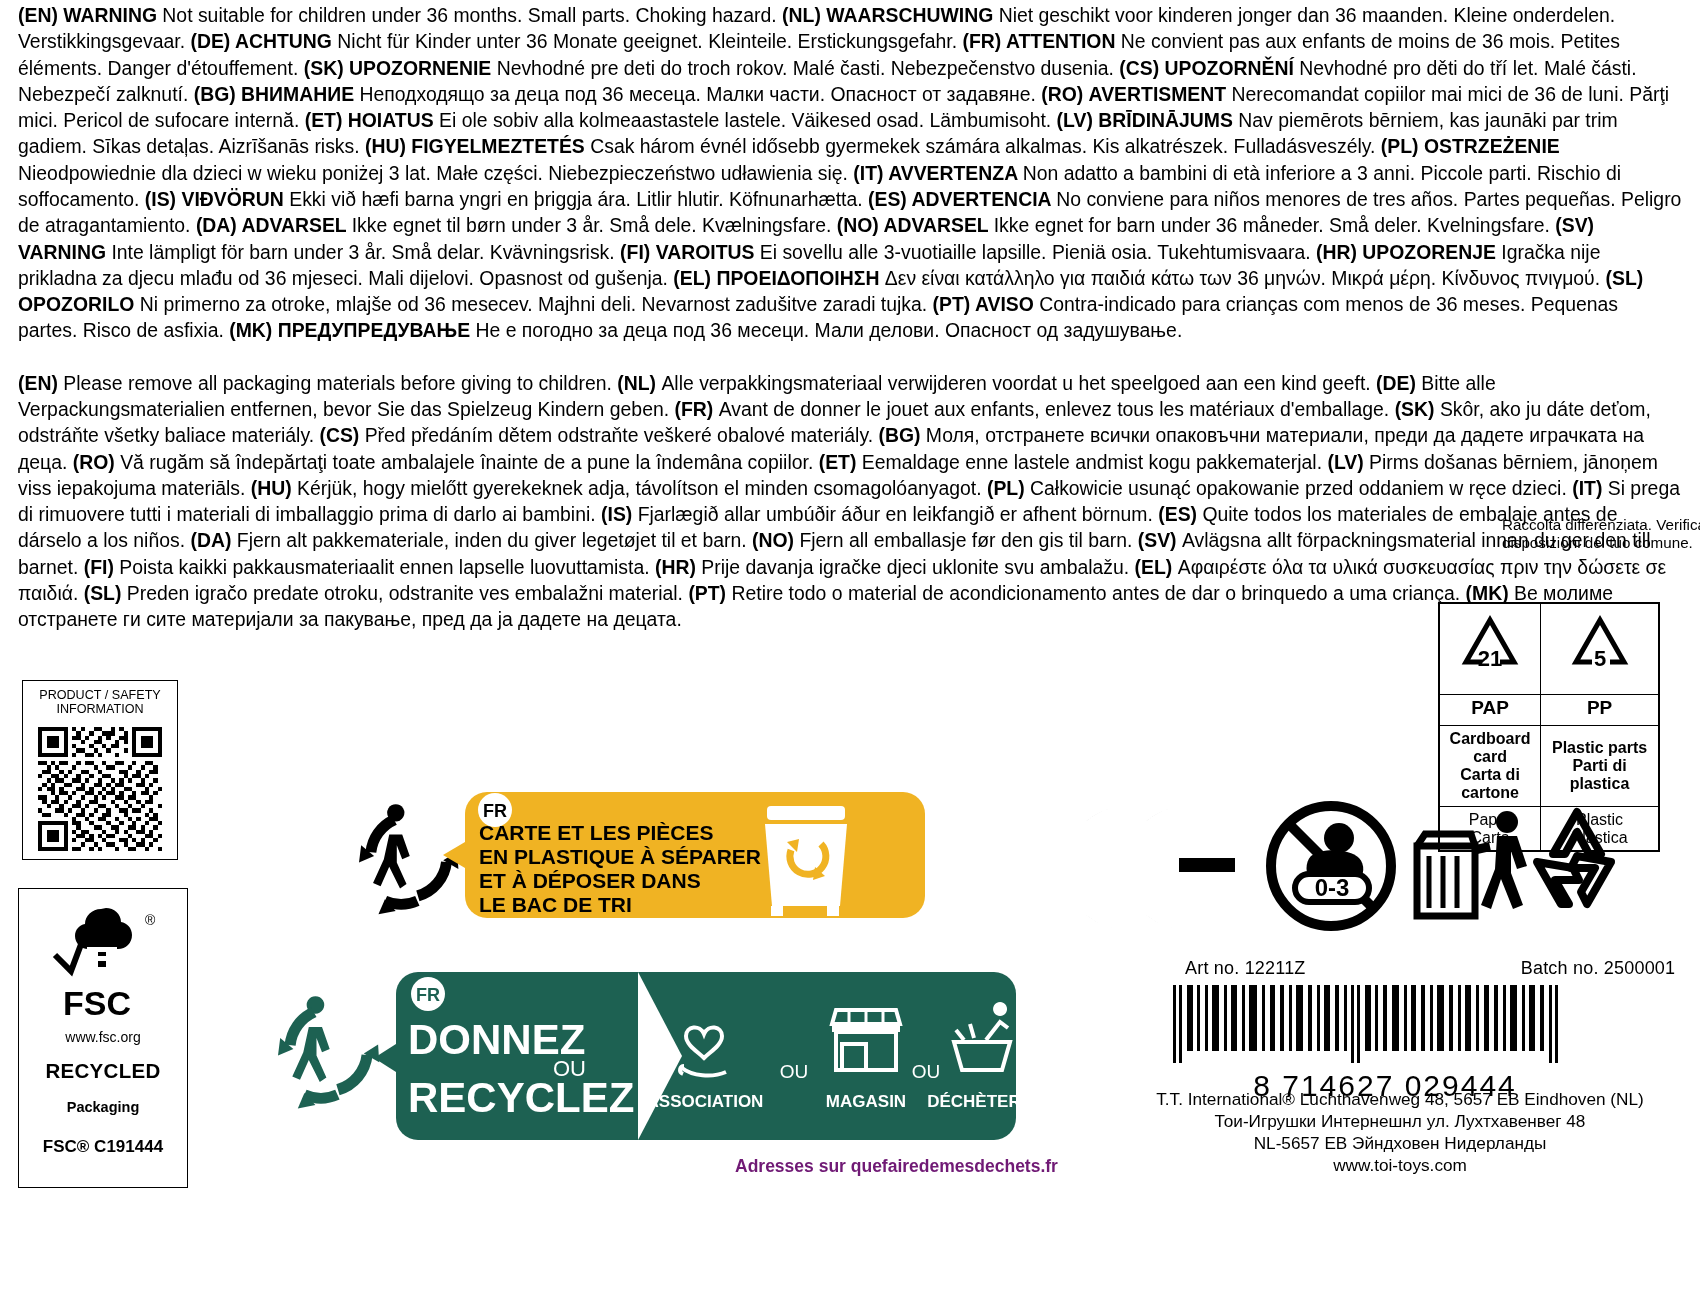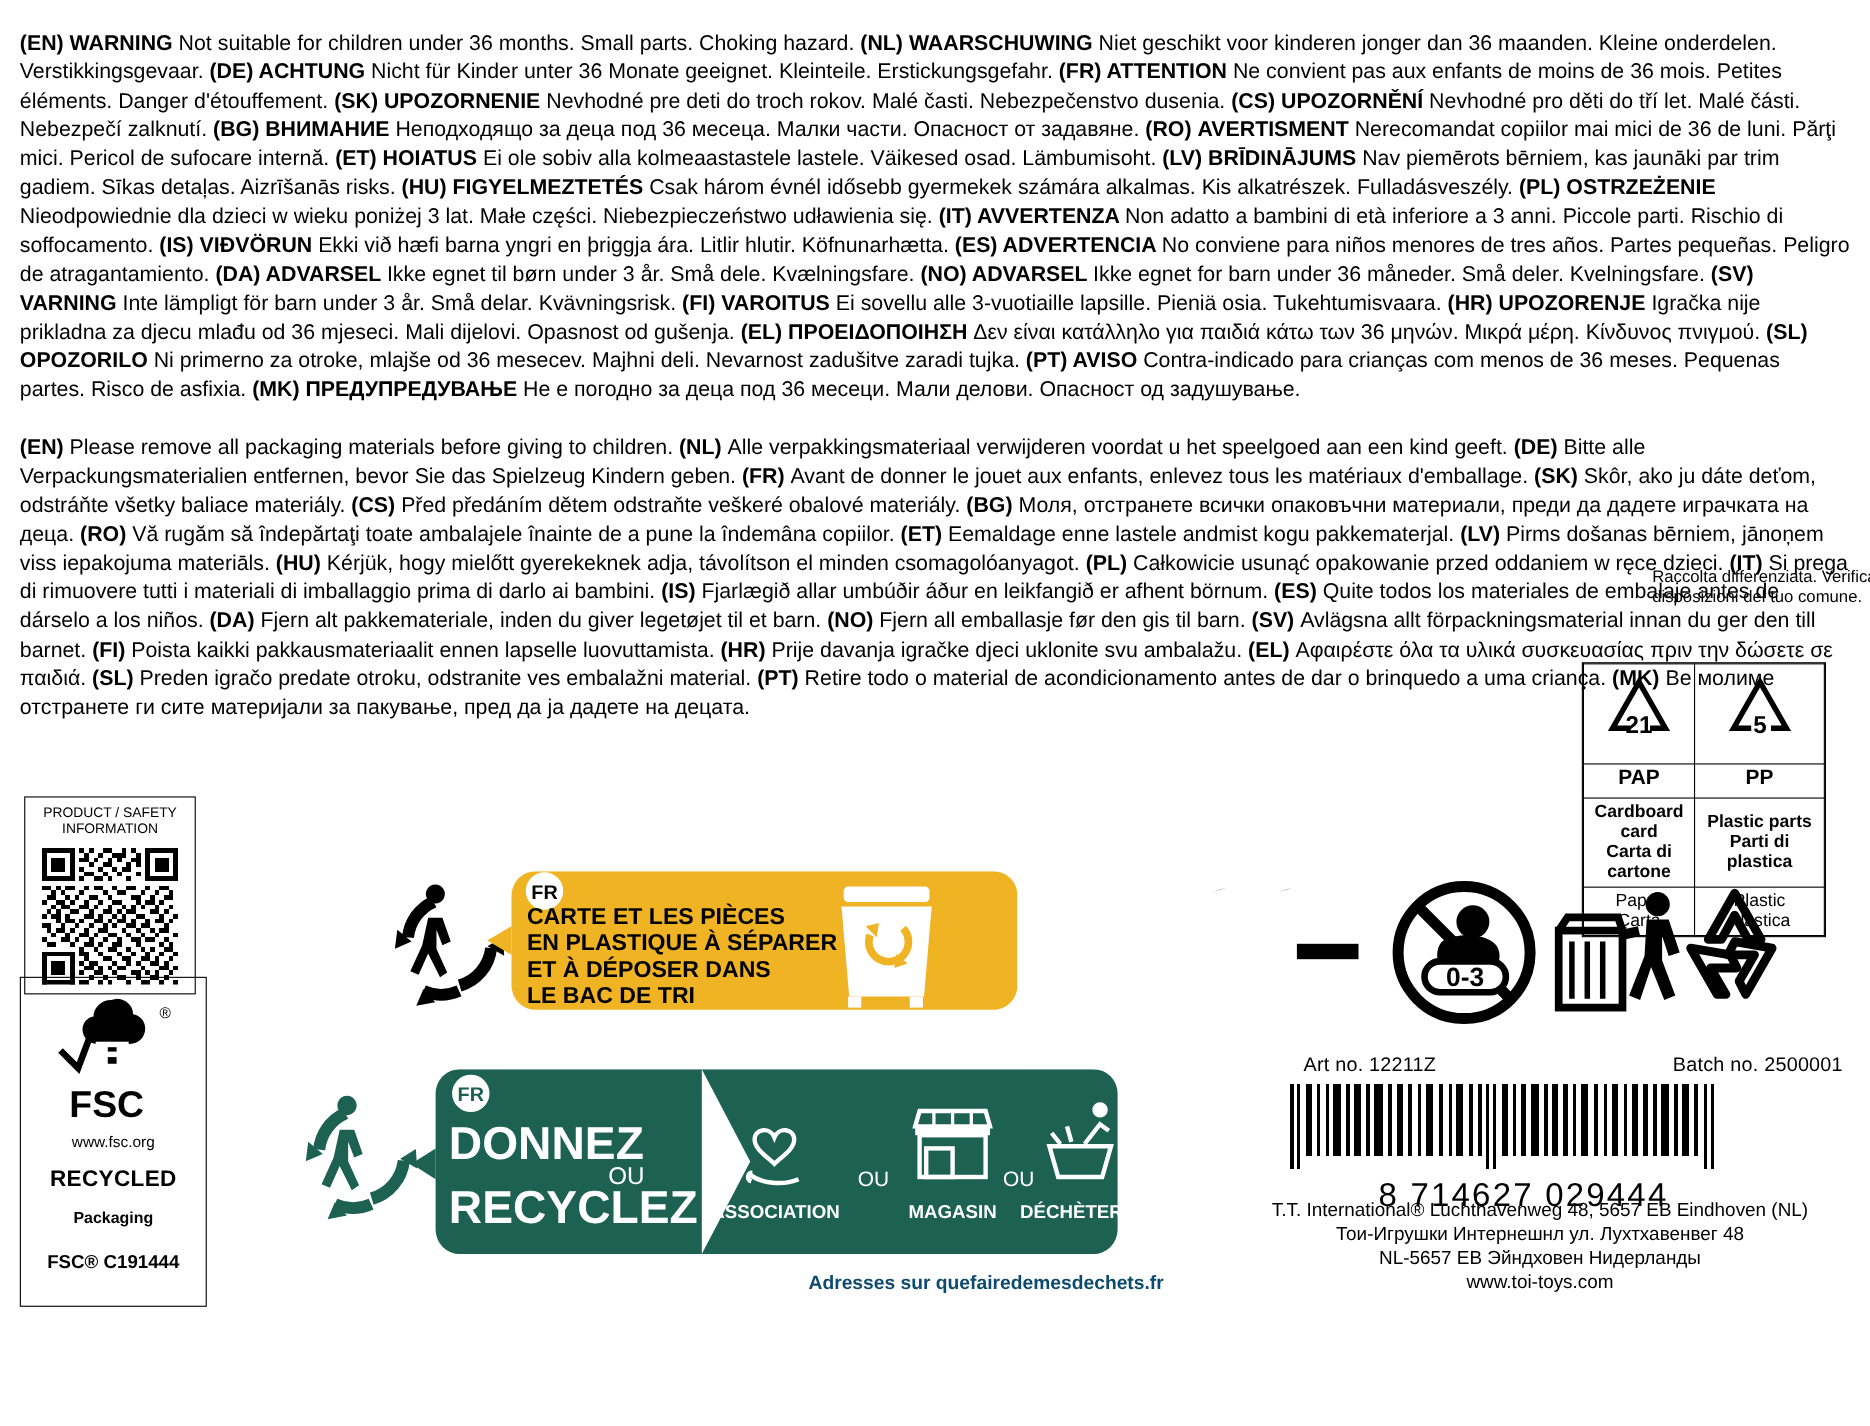--- a/index.html
+++ b/index.html
@@ -1,48 +1,48 @@
 <!DOCTYPE html>
 <html><head>
 <meta charset="utf-8">
 <style>
   html,body{margin:0;padding:0;}
   body{
     width:1700px;height:1296px;background:#ffffff;
     font-family:"Liberation Sans", sans-serif;color:#000;
     position:relative;overflow:hidden;
   }
-  .page{position:absolute;inset:0;padding:24px 18px 0 18px;box-sizing:border-box;}
+  .page{position:absolute;inset:0;padding:0 18px 0 18px;box-sizing:border-box;}
 
   .para{font-size:19.4px;line-height:1.355;text-align:left;}
   .para .lang{font-weight:bold;}
   .para .hdr{font-weight:bold;}
 
   #warning-block{margin-top:2px;}
   #packaging-block{margin-top:26px;}
 
   
   .lower{position:absolute;left:0;top:640px;width:1700px;height:656px;}
 
   
-  .qr-box{position:absolute;left:22px;top:40px;width:156px;height:180px;border:1.6px solid #000;box-sizing:border-box;margin-top:44px;}
+  .qr-box{position:absolute;left:22px;top:40px;width:156px;height:180px;border:1.6px solid #000;box-sizing:border-box;}
   .qr-box .cap{font-size:12.6px;line-height:1.12;text-align:center;padding:7px 4px 3px 4px;font-weight:normal;}
   .qr-img{position:absolute;left:50%;transform:translateX(-50%);top:46px;width:124px;height:124px;}
 
   
   .fsc-box{position:absolute;left:18px;top:248px;width:170px;height:300px;border:1.6px solid #000;box-sizing:border-box;text-align:center;}
   .fsc-box .site{font-size:14px;margin-top:4px;}
   .fsc-box .rec{font-size:20.5px;font-weight:bold;margin-top:14px;letter-spacing:.3px;}
   .fsc-box .pack{font-size:14.5px;font-weight:bold;margin-top:16px;}
   .fsc-box .code{font-size:17px;font-weight:bold;margin-top:22px;}
 
   
   .fr-yellow{position:absolute;left:355px;top:152px;width:570px;height:135px;}
   .fr-green{position:absolute;left:278px;top:332px;width:740px;height:175px;}
-  .addr-line{position:absolute;left:735px;top:516px;font-size:17.5px;font-weight:bold;color:#0c4a6e;}
+  .addr-line{position:absolute;left:735px;top:516px;font-size:17.5px;font-weight:bold;color:#701a75;}
 
   
   .ce-row{position:absolute;left:1075px;top:160px;}
   .art-line{position:absolute;left:1185px;top:318px;font-size:18px;letter-spacing:.2px;}
   .art-line .batch{margin-left:210px;}
   .barcode-wrap{position:absolute;left:1145px;top:345px;width:480px;}
   .barcode-digits{font-size:30px;letter-spacing:2px;text-align:center;margin-top:2px;font-family:"Liberation Sans",sans-serif;}
   .company{position:absolute;left:1150px;top:448px;width:500px;text-align:center;font-size:17.2px;line-height:1.28;}
 
   

